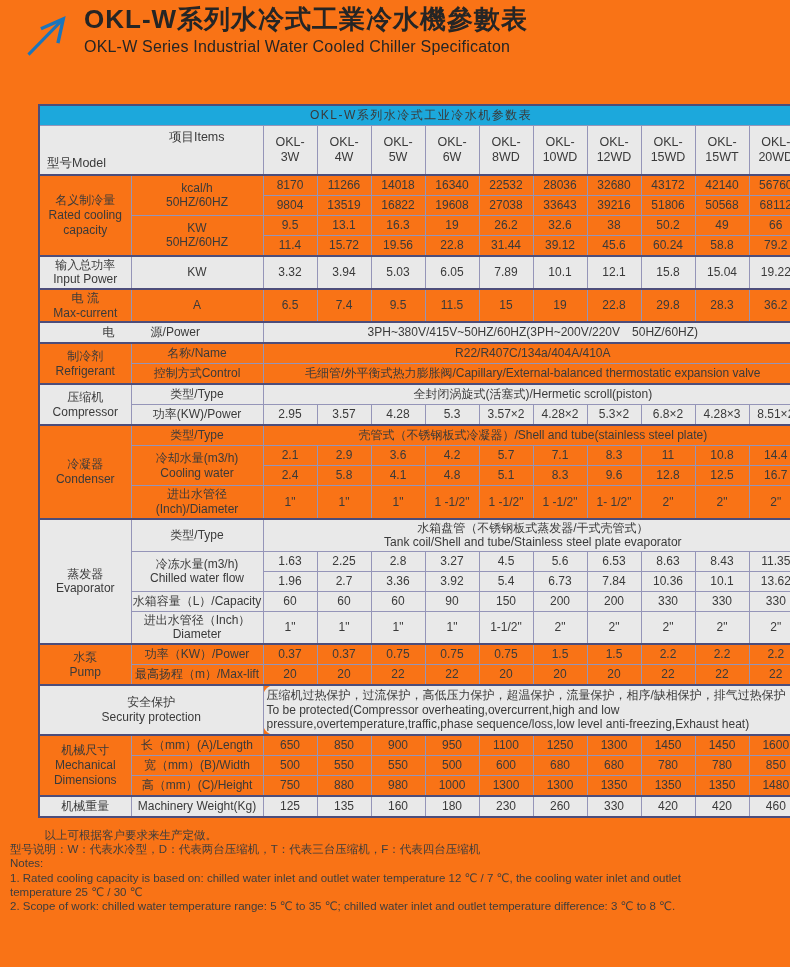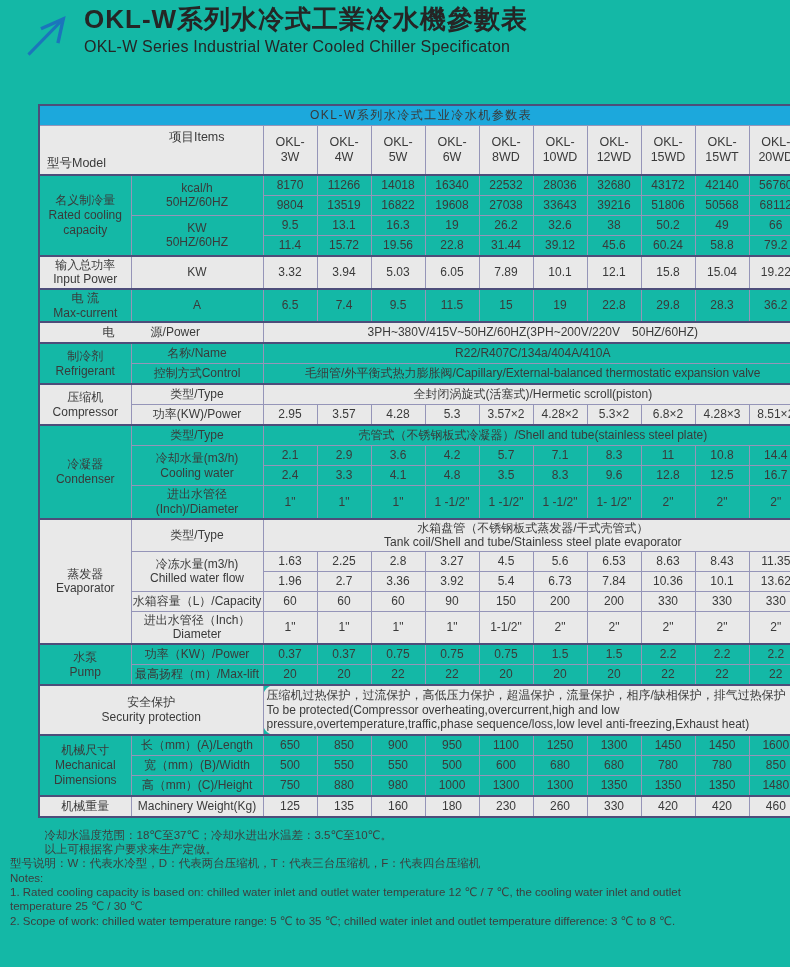--- a/index.html
+++ b/index.html
@@ -1,17 +1,17 @@
 <!DOCTYPE html>
 <html style="--accent: #1CA8DC; --shade: #E9E9E9; --grid: #9595B8; --grid-dark: #4D4D7A; --logo: #1B75BC;"><head>
 <meta charset="utf-8">
 <style>
   html,body{margin:0;padding:0;background:#fff;}
   body{width:790px;height:967px;font-family:"Liberation Sans","DejaVu Sans",sans-serif;color:#3a3a3a;}
-  .page{position:relative;width:790px;height:967px;overflow:hidden;background:#14b8a6;}
+  .page{position:relative;width:790px;height:967px;overflow:hidden;background:#f97316;}
 
   
   .doc-header{display:flex;align-items:flex-start;padding:5px 0 0 22px;height:96px;box-sizing:border-box;}
   .logo{width:54px;height:50px;margin-top:5px;color:var(--logo);flex:0 0 auto;}
   .titles{margin-left:8px;}
   .title-zh{font-size:26px;font-weight:600;color:#252525;letter-spacing:1px;line-height:1.15;}
   .title-en{font-size:16px;font-weight:500;color:#252525;margin-top:3px;letter-spacing:.2px;}
 
   
   table.spec{border-collapse:collapse;table-layout:fixed;width:766px;margin:8px 0 0 38px;border:2px solid var(--grid-dark);}
@@ -232,24 +232,24 @@
           <td class="val">4.2</td>
           <td class="val">5.7</td>
           <td class="val">7.1</td>
           <td class="val">8.3</td>
           <td class="val">11</td>
           <td class="val">10.8</td>
           <td class="val">14.4</td>
         </tr>
         <tr>
           <td class="val">2.4</td>
-          <td class="val">3.3</td>
+          <td class="val">5.8</td>
           <td class="val">4.1</td>
           <td class="val">4.8</td>
-          <td class="val">3.5</td>
+          <td class="val">5.1</td>
           <td class="val">8.3</td>
           <td class="val">9.6</td>
           <td class="val">12.8</td>
           <td class="val">12.5</td>
           <td class="val">16.7</td>
         </tr>
         <tr>
           <th class="item" rowspan="1">进出水管径
 (Inch)/Diameter</th>
           <td class="val">1"</td>
@@ -411,17 +411,17 @@
           <td class="val">260</td>
           <td class="val">330</td>
           <td class="val">420</td>
           <td class="val">420</td>
           <td class="val">460</td>
         </tr>
       </tbody>
   </table>
 
   <div class="notes">
-    <div id="notes-zh"><div>　　　冷却水温度范围：18℃至37℃；冷却水进出水温差：3.5℃至10℃。</div><div>　　　以上可根据客户要求来生产定做。</div><div>型号说明：W：代表水冷型，D：代表两台压缩机，T：代表三台压缩机，F：代表四台压缩机</div></div>
+    <div id="notes-zh"><div>　　　以上可根据客户要求来生产定做。</div><div>型号说明：W：代表水冷型，D：代表两台压缩机，T：代表三台压缩机，F：代表四台压缩机</div></div>
     <div id="notes-en"><div>Notes:</div><div>1. Rated cooling capacity is based on: chilled water inlet and outlet water temperature 12 ℃ / 7 ℃, the cooling water inlet and outlet</div><div>temperature 25 ℃ / 30 ℃</div><div>2. Scope of work: chilled water temperature range: 5 ℃ to 35 ℃; chilled water inlet and outlet temperature difference: 3 ℃ to 8 ℃.</div></div>
   </div>
 
 </div>
 
 </body></html>

